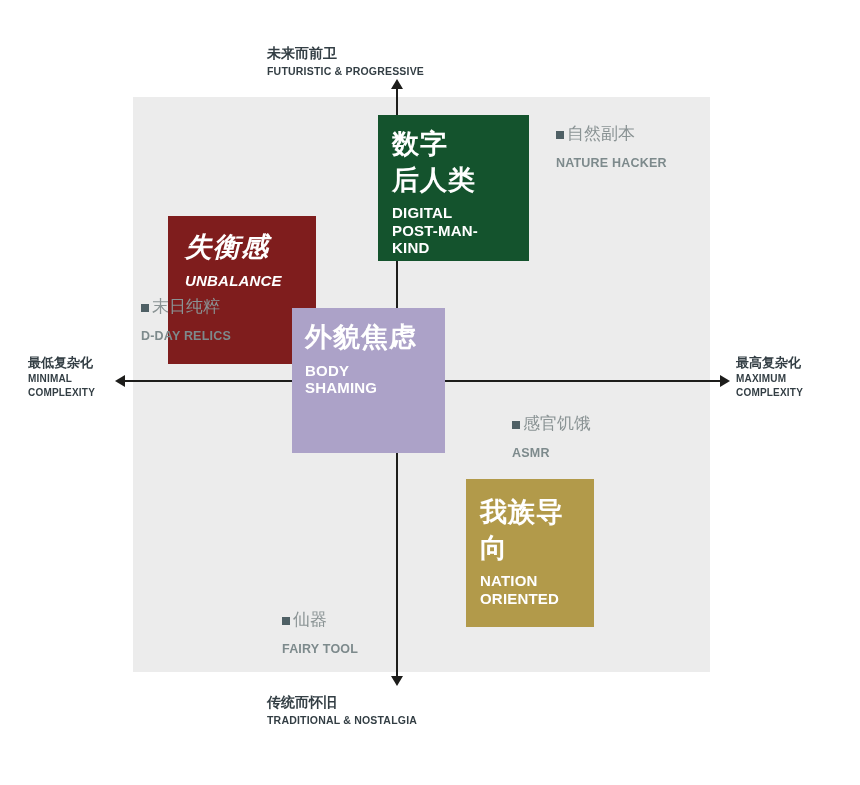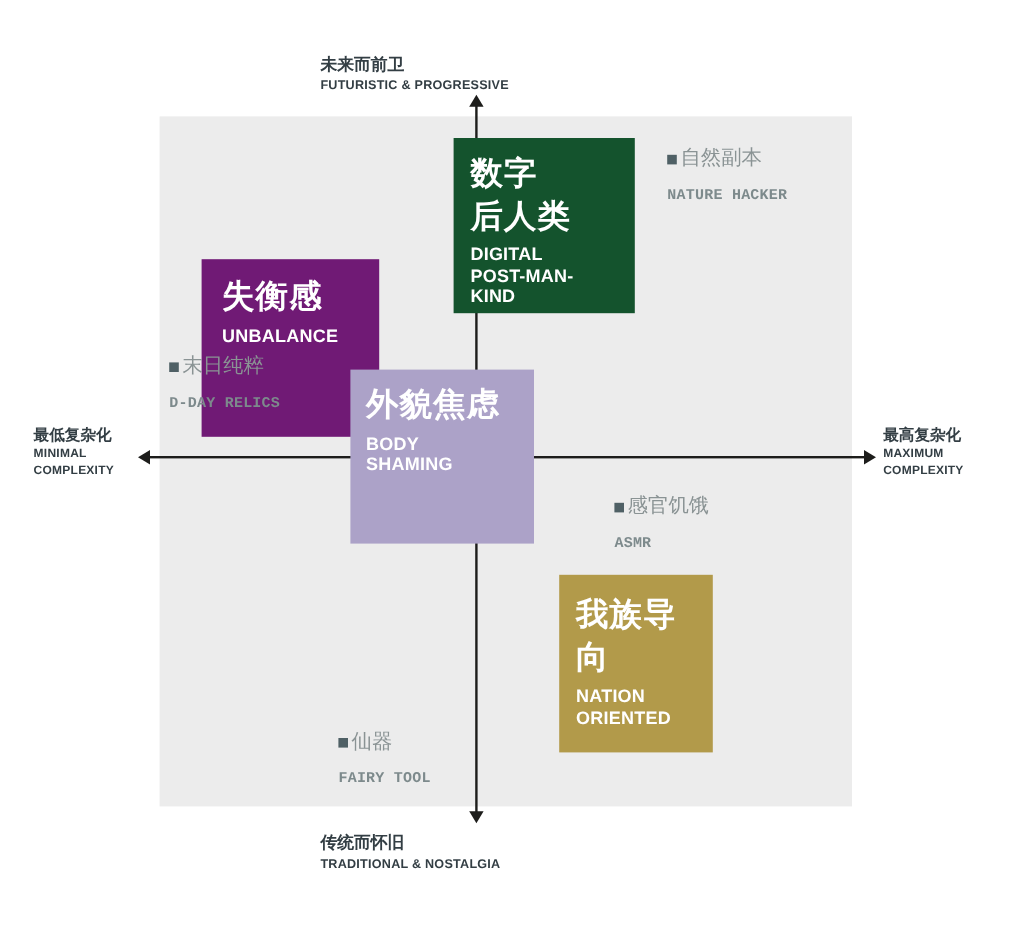--- a/index.html
+++ b/index.html
@@ -27,21 +27,21 @@
     position:absolute;z-index:2;box-sizing:border-box;padding:12px 14px;
   }
   .qbox-zh{font-size:27px;font-weight:bold;color:#ffffff;line-height:1.32;letter-spacing:1px;}
   .qbox-en{font-size:15px;font-weight:bold;color:#ffffff;line-height:1.15;margin-top:6px;letter-spacing:0.2px;}
   .box-digital{left:378px;top:115px;width:151px;height:146px;}
   .box-unbalance{left:168px;top:216px;width:148px;height:148px;padding-top:14px;padding-left:17px;}
   .box-body{left:292px;top:308px;width:153px;height:145px;padding-left:13px;}
   .box-nation{left:466px;top:479px;width:128px;height:148px;padding-top:16px;}
 
   
-  .marker{position:absolute;z-index:3;font-family:Liberation Mono, monospace;}
+  .marker{position:absolute;z-index:3;}
   .marker-zh{font-size:17px;color:#8a9394;line-height:1.2;white-space:nowrap;}
   .bullet{display:inline-block;width:8px;height:8px;background:#4f6065;margin-right:3px;}
   .marker-en{font-size:12.5px;font-weight:bold;color:#7d8a8c;letter-spacing:0.2px;margin-top:12px;white-space:nowrap;}
   .marker-nature{left:556px;top:124px;}
   .marker-dday{left:141px;top:297px;}
   .marker-asmr{left:512px;top:414px;}
   .marker-fairy{left:282px;top:610px;}
 
   
   .axis-label{position:absolute;z-index:1;color:#333e44;}
@@ -92,21 +92,21 @@
       <div>数字</div>
       <div>后人类</div>
     </div>
     <div class="qbox-en">
       <div>DIGITAL</div>
       <div>POST-MAN-</div>
       <div>KIND</div>
     </div>
   </div>
 
-  <div class="qbox box-unbalance" style="background: #701a75;">
+  <div class="qbox box-unbalance" style="background: #7f1d1d; font-style: italic;">
     <div class="qbox-zh">
       <div>失衡感</div>
     </div>
     <div class="qbox-en">
       <div>UNBALANCE</div>
     </div>
   </div>
 
   <div class="qbox box-body" style="background: rgb(172, 162, 200);">
     <div class="qbox-zh">

